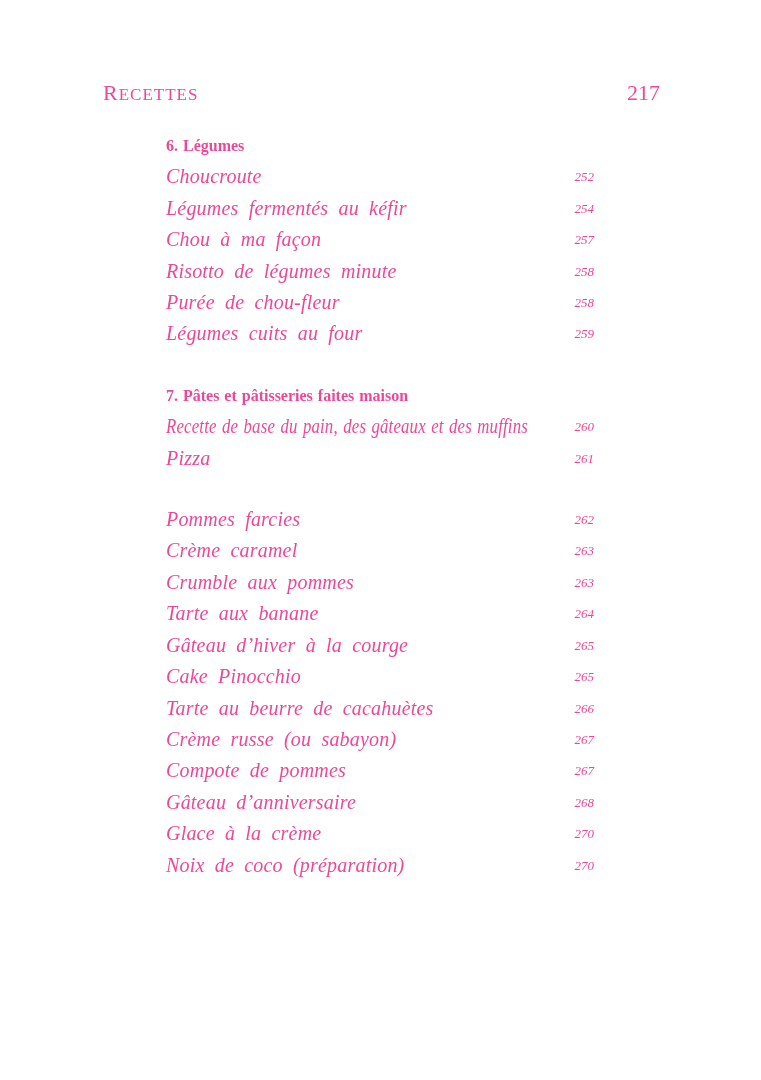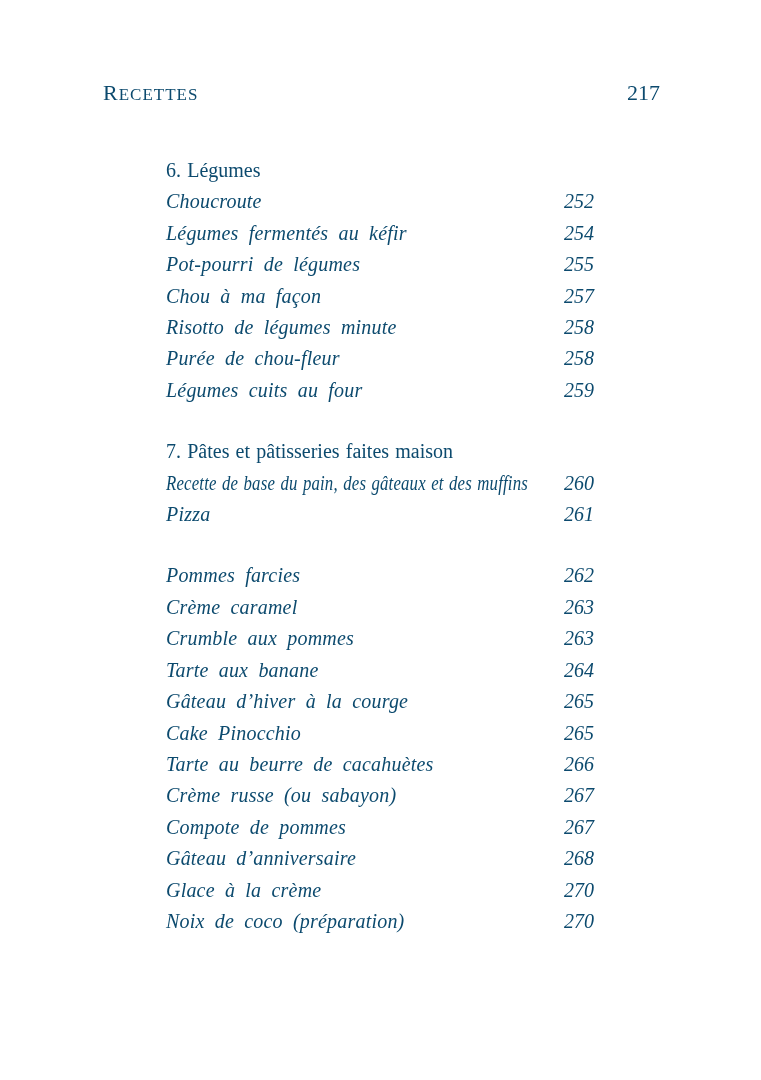--- a/index.html
+++ b/index.html
@@ -6,21 +6,21 @@
     margin: 0;
     padding: 0;
     background: #ffffff;
   }
   .page {
     position: relative;
     width: 761px;
     height: 1080px;
     background: #ffffff;
     font-family: "Liberation Serif", serif;
-    color: #0c4a6e;
+    color: #ec4899;
     overflow: hidden;
   }
   .page-header {
     position: absolute;
     top: 80px;
     left: 103px;
     right: 101px;
     display: flex;
     justify-content: space-between;
     align-items: baseline;
@@ -39,26 +39,25 @@
   .toc {
     position: absolute;
     top: 130px;
     left: 166px;
     width: 428px;
   }
   .toc-section + .toc-section {
     margin-top: 30px;
   }
   .section-heading {
-    font-weight: normal;
-    font-size: 20px;
+    font-weight: bold;
+    font-size: 16px;
     line-height: 31.4px;
     white-space: nowrap;
     word-spacing: 0.06em;
-    margin-top: 25px;
   }
   .toc-row {
     display: flex;
     align-items: flex-end;
     line-height: 31.4px;
   }
   .entry-title {
     flex: 1 1 auto;
     min-width: 0;
     font-style: italic;
@@ -72,21 +71,21 @@
     transform: scaleX(0.84);
     transform-origin: left center;
     word-spacing: 0.06em;
   }
   .entry-page {
     flex: 0 0 auto;
     margin-left: 10px;
     min-width: 34px;
     text-align: right;
     font-style: italic;
-    font-size: 20px;
+    font-size: 13px;
   }
 </style>
 </head>
 <body>
 
 <div class="page">
 
   <div class="page-header">
     <span class="running-head">RECETTES</span>
     <span class="folio">217</span>
@@ -96,24 +95,20 @@
 
     <div class="toc-section">
       <div class="section-heading">6. Légumes</div>
       <div class="toc-row">
         <span class="entry-title">Choucroute</span>
         <span class="entry-page">252</span>
       </div>
       <div class="toc-row">
         <span class="entry-title">Légumes fermentés au kéfir</span>
         <span class="entry-page">254</span>
-      </div>
-      <div class="toc-row">
-        <span class="entry-title">Pot-pourri de légumes</span>
-        <span class="entry-page">255</span>
       </div>
       <div class="toc-row">
         <span class="entry-title">Chou à ma façon</span>
         <span class="entry-page">257</span>
       </div>
       <div class="toc-row">
         <span class="entry-title">Risotto de légumes minute</span>
         <span class="entry-page">258</span>
       </div>
       <div class="toc-row">

